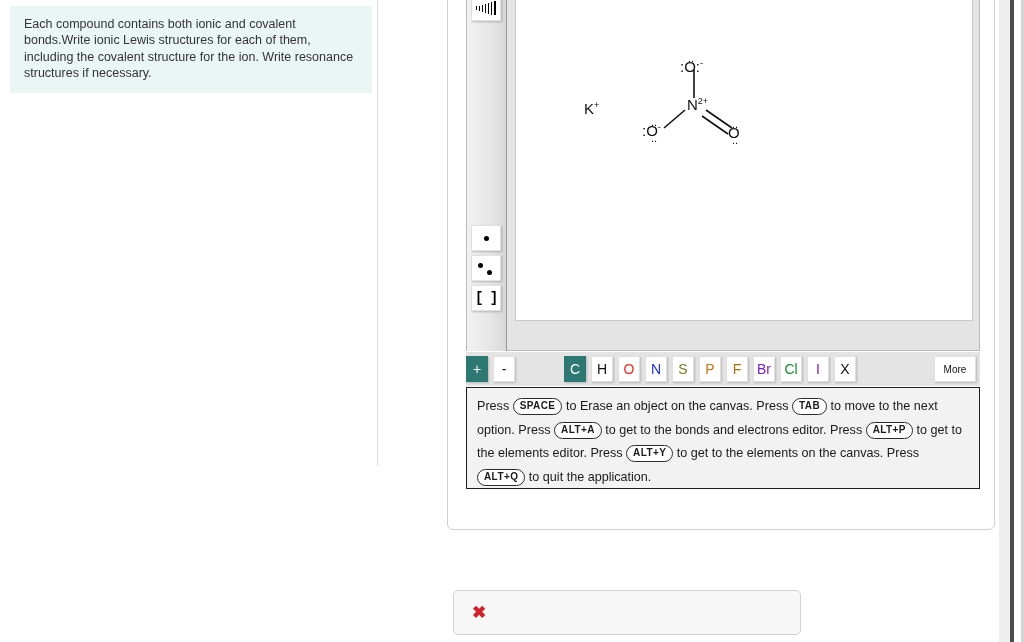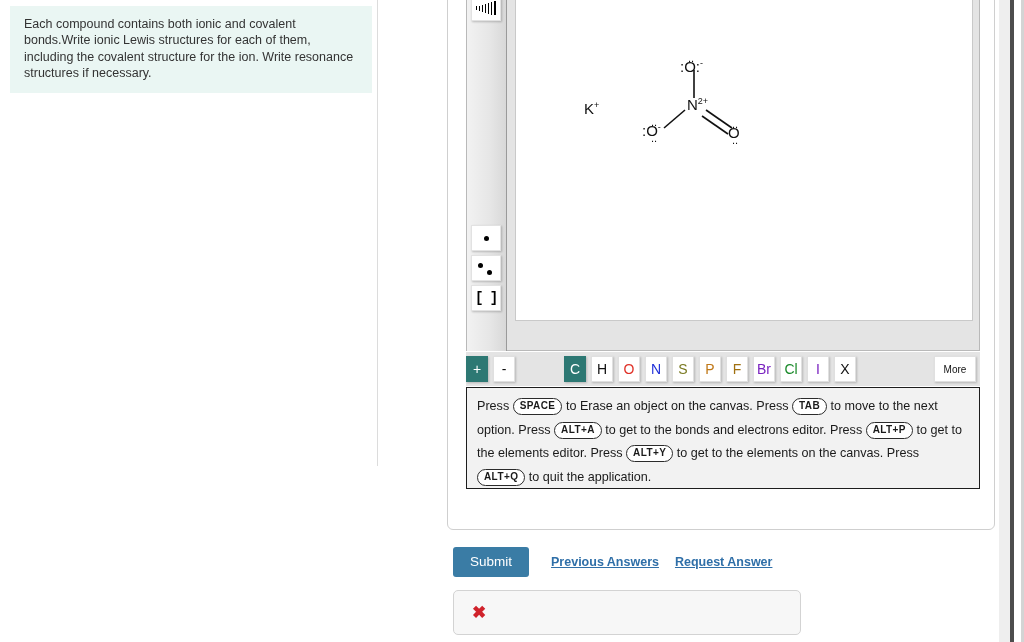--- a/index.html
+++ b/index.html
@@ -325,25 +325,20 @@
         <span>to get to the bonds and electrons editor. Press</span>
         <span class="kbd">ALT+P</span>
         <span>to get to the elements editor. Press</span>
         <span class="kbd">ALT+Y</span>
         <span>to get to the elements on the canvas. Press</span>
         <span class="kbd">ALT+Q</span>
         <span>to quit the application.</span>
       </div>
     </div>
 
-    <div class="submit-row">
-      <button class="submit-btn">Submit</button>
-      <span class="ans-link">Previous Answers</span>
-      <span class="ans-link second">Request Answer</span>
-    </div>
 
     <div class="feedback">
       <span class="x-mark">✖</span>
     </div>
 
   </div>
 
   <div class="page-scroll-track"></div>
   <div class="page-scroll-thumb"></div>
   <div class="page-scroll-edge"></div>

